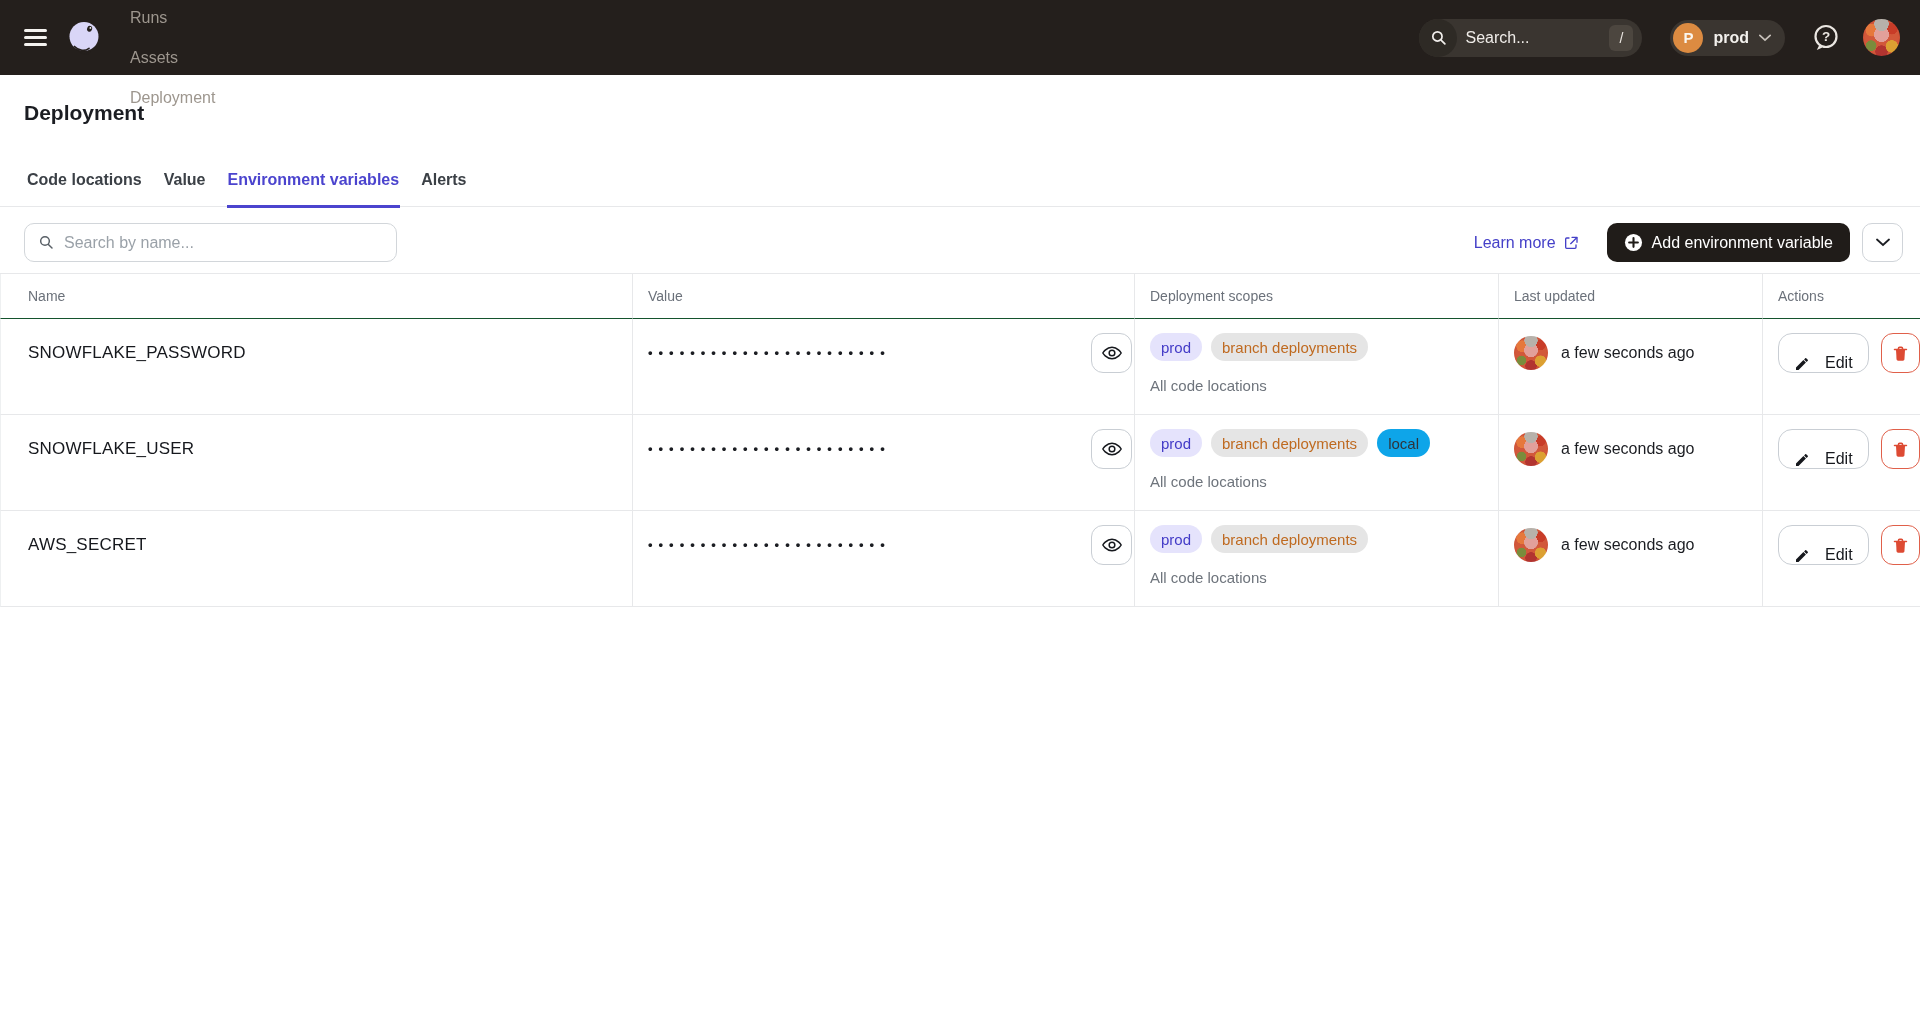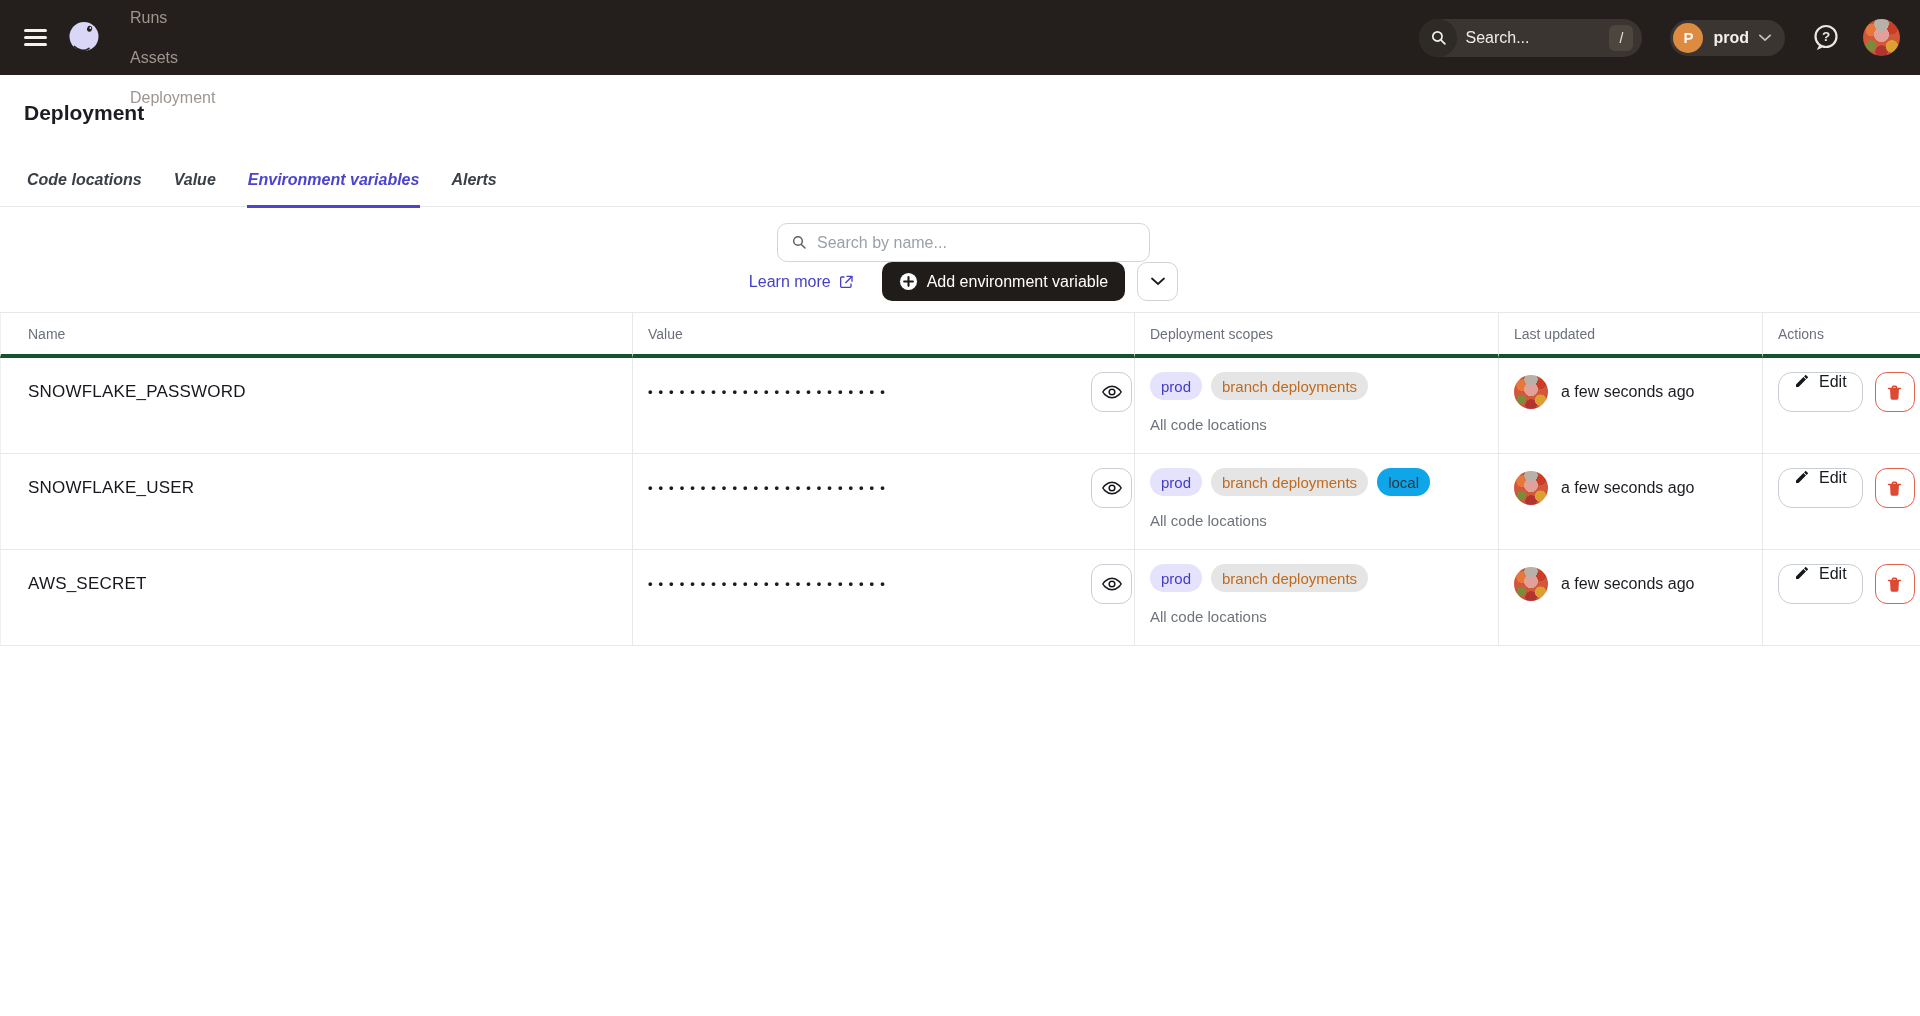--- a/index.html
+++ b/index.html
@@ -41,27 +41,27 @@
       radial-gradient(circle at 22% 72%, #7a8c3c 0 13%, transparent 14%),
       radial-gradient(circle at 78% 74%, #dca032 0 15%, transparent 16%),
       radial-gradient(circle at 50% 88%, #b23430 0 16%, transparent 17%),
       radial-gradient(circle, #d2583a 0 60%, #c8432f 100%);
   }
   .topbar .avatar-img { width: 37px; height: 37px; margin-left: 22px; cursor: pointer; }
 
   
   .page-title { margin: 26px 24px 0; font-size: 21px; font-weight: 700; color: #1b1d22; line-height: 24px; }
 
-  .tabs { display: flex; gap: 30px; padding: 0 26px; margin-top: 46px; border-bottom: 1px solid #e7e8ea; font-style: italic; }
+  .tabs { display: flex; gap: 20px; padding: 0 26px; margin-top: 46px; border-bottom: 1px solid #e7e8ea; }
   .tab { font-size: 16px; font-weight: 600; color: #3b4046; line-height: 18px;
          padding: 0 1px 16px; border-bottom: 3px solid transparent; margin-bottom: -2px; cursor: pointer; }
   .tab.active { color: #4b44ce; border-bottom-color: #4b44ce; }
 
   .toolbar { display: flex; align-items: center; justify-content: space-between;
-             margin: 16px 17px 0 24px; flex-direction: column; }
+             margin: 16px 17px 0 24px; }
   .search-box { position: relative; }
   .search-box input { width: 373px; height: 39px; border: 1px solid #d2d6da; border-radius: 10px;
              padding: 0 12px 0 39px; font-size: 16px; color: #1b1d22; outline: none; font-family: inherit; }
   .search-box input::placeholder { color: #9aa1a8; }
   .search-box .mag { position: absolute; left: 14px; top: 11px; line-height: 0; }
   .toolbar-right { display: flex; align-items: center; }
   .learn-more { display: flex; align-items: center; gap: 7px; color: #4540c8; font-size: 16px;
              text-decoration: none; cursor: pointer; }
   .add-btn { margin-left: 28px; height: 39px; border: none; border-radius: 10px; background: #201c19;
              color: #ffffff; font-size: 16px; font-family: inherit; display: flex; align-items: center;
@@ -69,41 +69,41 @@
   .dd-btn { margin-left: 12px; width: 41px; height: 39px; border: 1px solid #d0d4d9; border-radius: 10px;
              background: #ffffff; display: flex; align-items: center; justify-content: center; cursor: pointer; }
 
   
   .env-table { margin-top: 11px; border-top: 1px solid #e7e8ea; }
   .trow { display: grid; grid-template-columns: 633px 502px 364px 264px 157px; }
   .cell { border-right: 1px solid #e7e8ea; padding-left: 15px; }
   .cell.c1 { padding-left: 27px; border-left: 1px solid #eef0f1; }
   .cell.c5 { border-right: none; }
   .thead .cell { height: 45px; display: flex; align-items: center; font-size: 14px; color: #6b717a;
-                 border-bottom: 4px solid #14532d; }
+                 border-bottom: 1px solid #14532d; }
   .brow .cell { height: 96px; border-bottom: 1px solid #e7e8ea; padding-top: 14px; }
 
   .var-name { font-size: 17px; color: #16181d; line-height: 40px; letter-spacing: 0.2px; }
   .value-cell-inner { display: flex; justify-content: space-between; align-items: flex-start; padding-right: 2px; }
   .dots { line-height: 40px; font-size: 13px; font-weight: 700; letter-spacing: 6px; color: #1b1d22; }
   .icon-sq-btn { width: 41px; height: 40px; border: 1px solid #c9ced4; border-radius: 12px; background: #fff;
                  display: flex; align-items: center; justify-content: center; cursor: pointer; }
   .badges { display: flex; gap: 9px; }
   .badge { height: 28px; padding: 0 11px; border-radius: 14px; font-size: 15px;
            display: inline-flex; align-items: center; }
   .badge.prod   { background: #e5e3fc; color: #433bc7; }
   .badge.branch { background: #e5e5e5; color: #bf6a20; }
   .badge.local  { background: #0ea5e9; color: #30343a; }
   .all-locations { margin-top: 16px; font-size: 15px; color: #6e747c; }
   .updated-inner { display: flex; align-items: center; gap: 13px; height: 40px; }
   .updated-inner .avatar-img { width: 34px; height: 34px; flex: 0 0 auto; }
   .updated-text { font-size: 16px; color: #1b1d22; }
   .actions-inner { display: flex; gap: 12px; }
   .edit-btn { height: 40px; border: 1px solid #c9ced4; border-radius: 14px; background: #fff;
-              display: flex; align-items: flex-start; gap: 9px; padding: 0 15px; font-size: 16px;
+              display: flex; align-items: flex-end; gap: 15px; padding: 0 15px; font-size: 16px;
               color: #16181d; font-family: inherit; cursor: pointer; }
   .del-btn { width: 40px; height: 40px; border: 1.5px solid #e0604a; border-radius: 12px; background: #fff;
               display: flex; align-items: center; justify-content: center; cursor: pointer; }
 </style>
 </head>
 <body>
 
 <header class="topbar">
   <div class="hamburger">
     <span></span>

